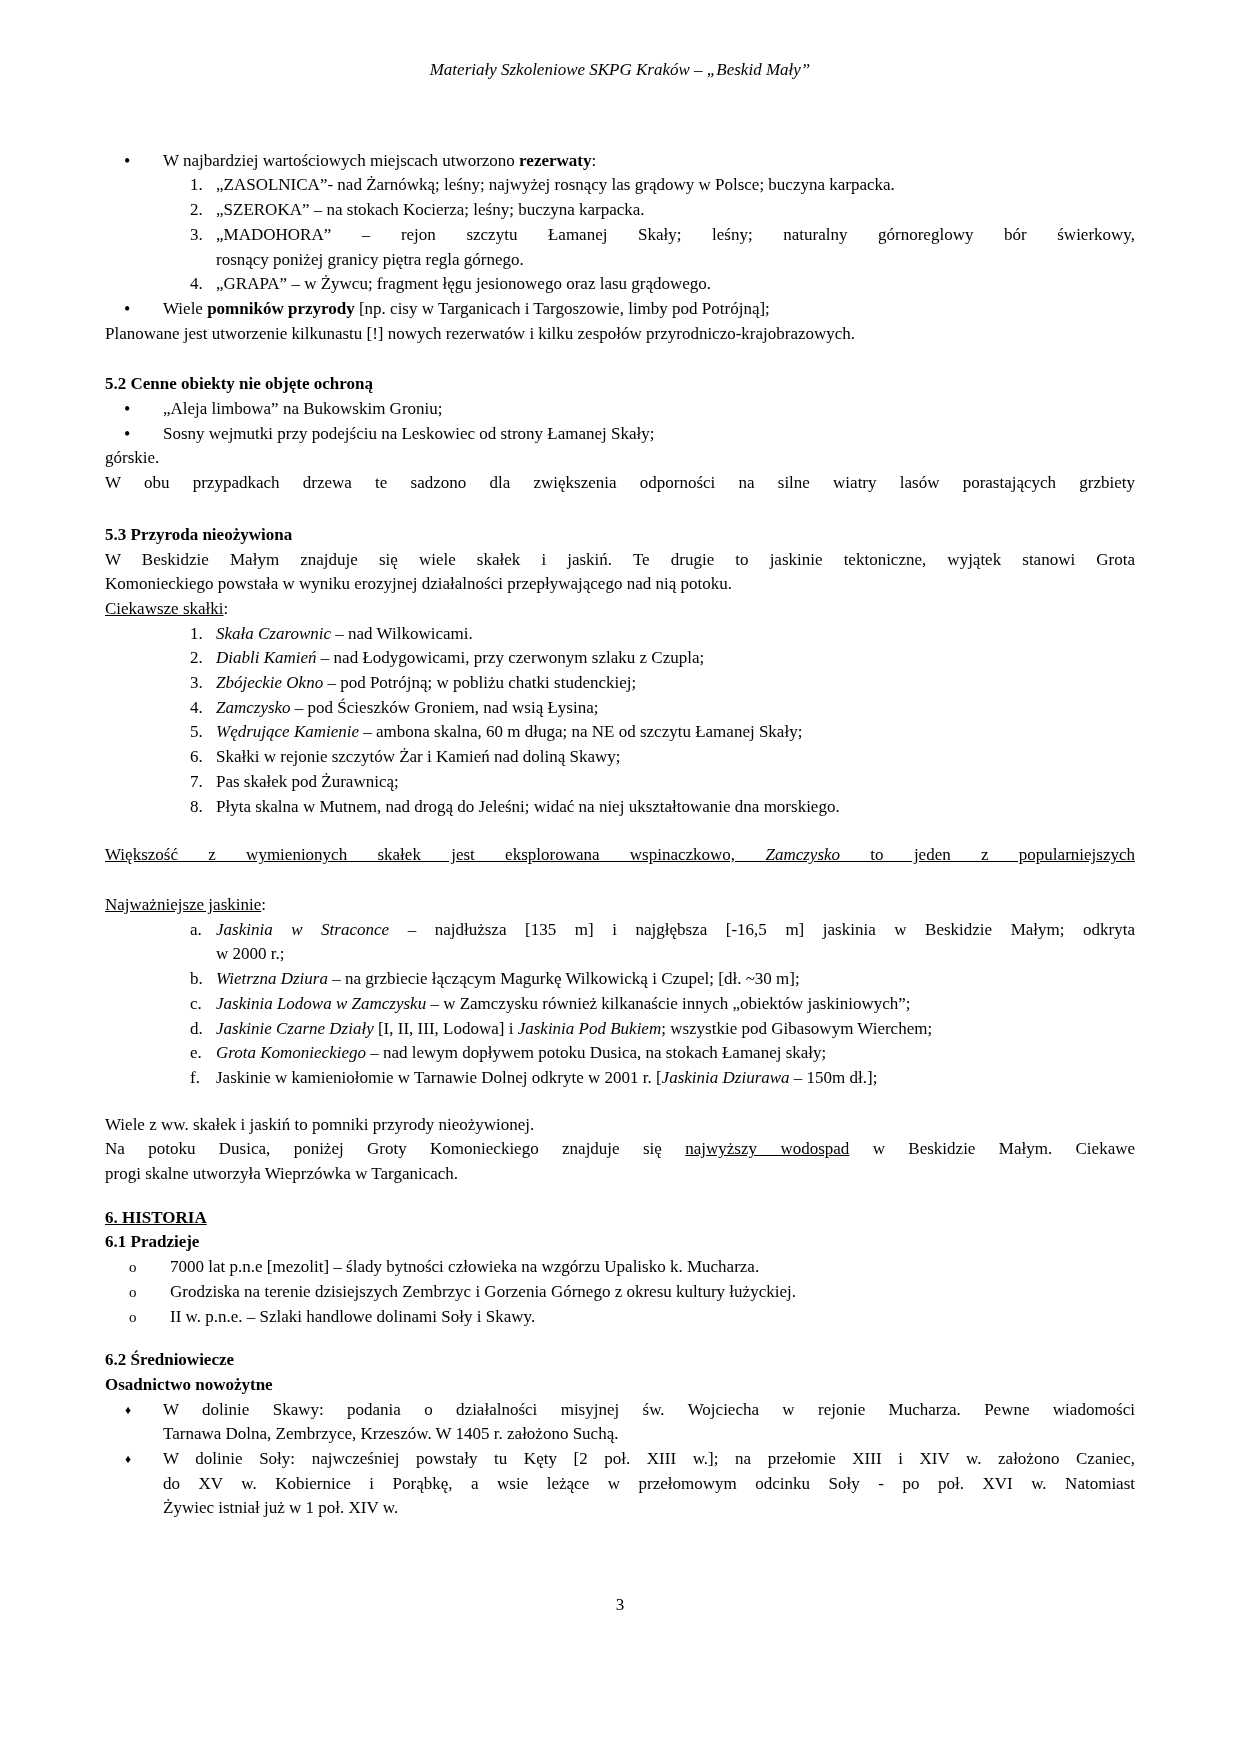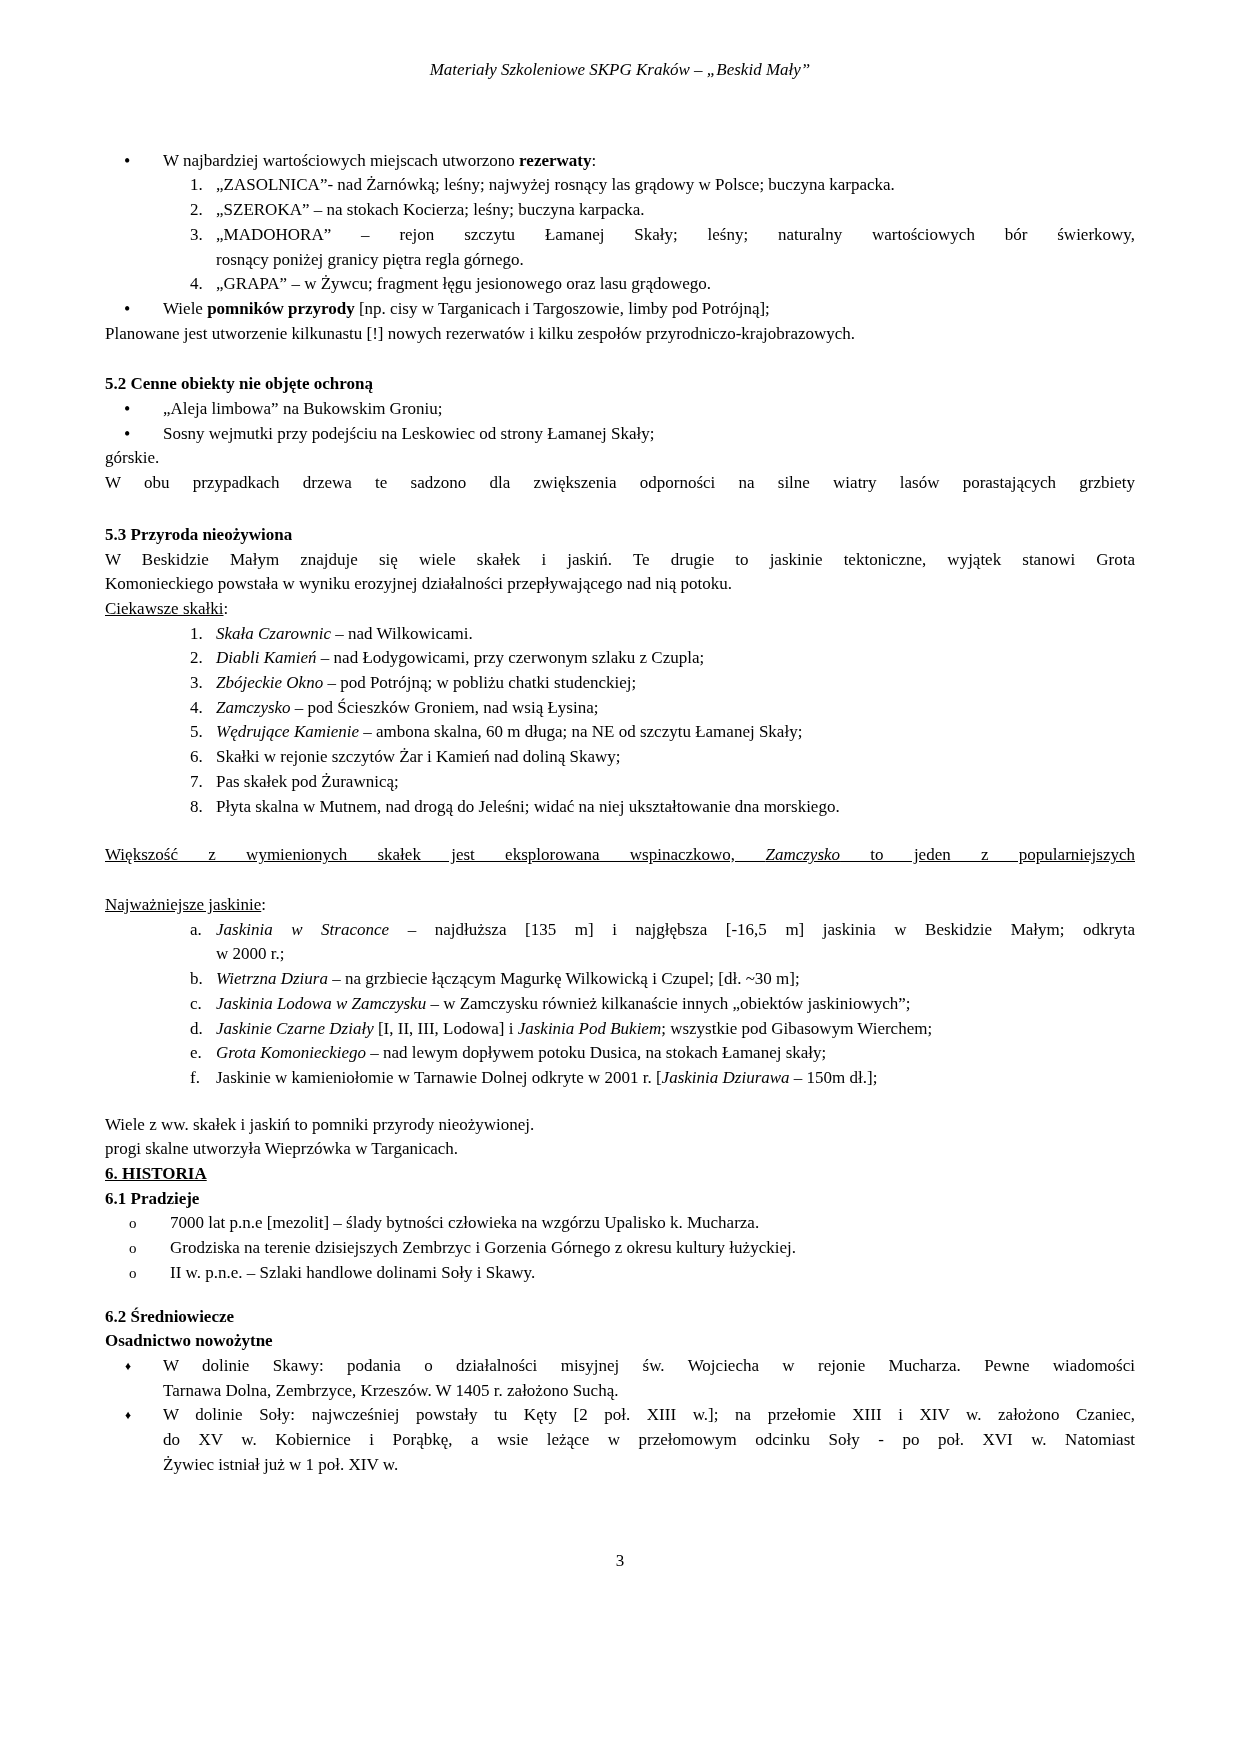--- a/index.html
+++ b/index.html
@@ -21,21 +21,21 @@
     margin-top: 58px;
     text-align: center;
     font-style: italic;
   }
   .block-a { margin-top: 66px; }
   .block-b { margin-top: 26px; }
   .block-c { margin-top: 27px; }
   .block-d { margin-top: 24px; text-decoration: underline; }
   .block-e { margin-top: 25px; }
   .block-f { margin-top: 22px; }
-  .block-g { }
+  .block-g { margin-top: 19px; }
   .block-h { margin-top: 19px; }
   .footer  { margin-top: 72px; text-align: center; }
 
   .li { position: relative; }
   .ind-bullet { padding-left: 58px; }
   .ind-num    { padding-left: 111px; }
   .ind-o      { padding-left: 65px; }
 
   .marker { position: absolute; top: 0; line-height: inherit; }
   .marker.disc { left: 19px; font-size: 18px; }
@@ -69,21 +69,21 @@
       <div class="li ind-num">
         <span class="marker num">1.</span>
         <span class="nw">„ZASOLNICA”- nad Żarnówką; leśny; najwyżej rosnący las grądowy w Polsce; buczyna karpacka.</span>
       </div>
       <div class="li ind-num">
         <span class="marker num">2.</span>
         <span class="nw">„SZEROKA” – na stokach Kocierza; leśny; buczyna karpacka.</span>
       </div>
       <div class="li ind-num">
         <span class="marker num">3.</span>
-        <div class="ln just">„MADOHORA” – rejon szczytu Łamanej Skały; leśny; naturalny wartościowych bór świerkowy,</div>
+        <div class="ln just">„MADOHORA” – rejon szczytu Łamanej Skały; leśny; naturalny górnoreglowy bór świerkowy,</div>
         <div class="ln">rosnący poniżej granicy piętra regla górnego.</div>
       </div>
       <div class="li ind-num">
         <span class="marker num">4.</span>
         <span class="nw">„GRAPA” – w Żywcu; fragment łęgu jesionowego oraz lasu grądowego.</span>
       </div>
       <div class="li ind-bullet">
         <span class="marker disc">•</span>
         <span>Wiele </span><b>pomników przyrody</b><span> [np. cisy w Targanicach i Targoszowie, limby pod Potrójną];</span>
       </div>
@@ -173,20 +173,21 @@
         <span class="nw"><i>Grota Komonieckiego</i><span> – nad lewym dopływem potoku Dusica, na stokach Łamanej skały;</span></span>
       </div>
       <div class="li ind-num">
         <span class="marker num">f.</span>
         <span class="nw"><span>Jaskinie w kamieniołomie w Tarnawie Dolnej odkryte w 2001 r. [</span><i>Jaskinia Dziurawa</i><span> – 150m dł.];</span></span>
       </div>
     </section>
 
     <section class="block-f">
       <div class="ln nw">Wiele z ww. skałek i jaskiń to pomniki przyrody nieożywionej.</div>
+      <div class="ln just"><span>Na potoku Dusica, poniżej Groty Komonieckiego znajduje się </span><span class="u">najwyższy wodospad</span><span> w Beskidzie Małym. Ciekawe</span></div>
       <div class="ln">progi skalne utworzyła Wieprzówka w Targanicach.</div>
     </section>
 
     <section class="block-g">
       <div class="hd-u">6. HISTORIA</div>
       <div class="hd">6.1 Pradzieje</div>
       <div class="li ind-o">
         <span class="marker o">o</span>
         <span class="nw">7000 lat p.n.e [mezolit] – ślady bytności człowieka na wzgórzu Upalisko k. Mucharza.</span>
       </div>

